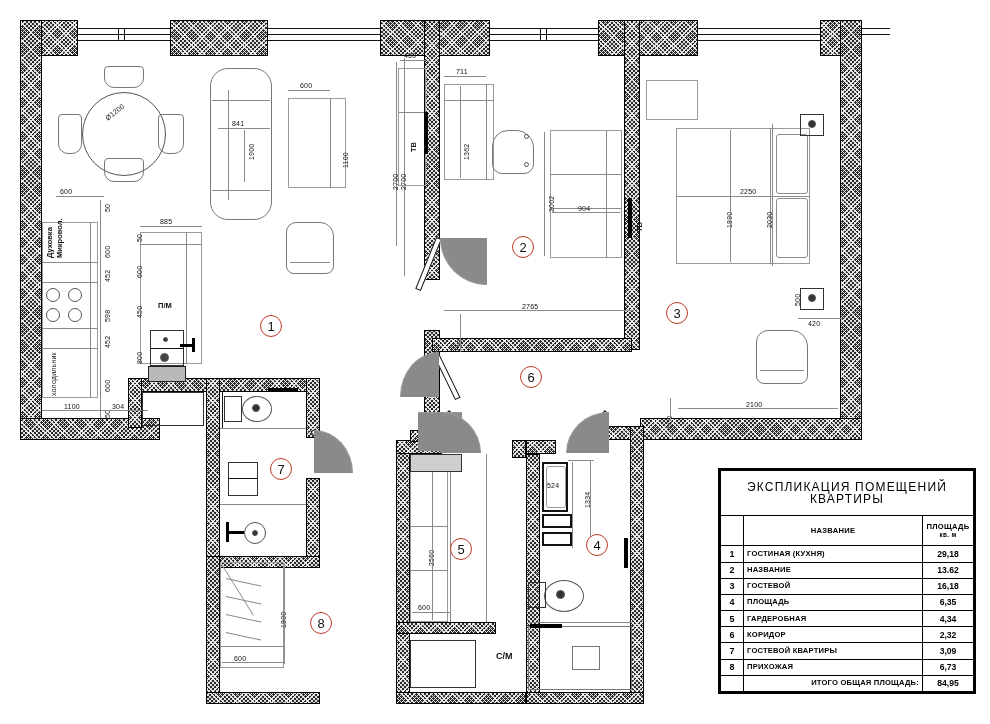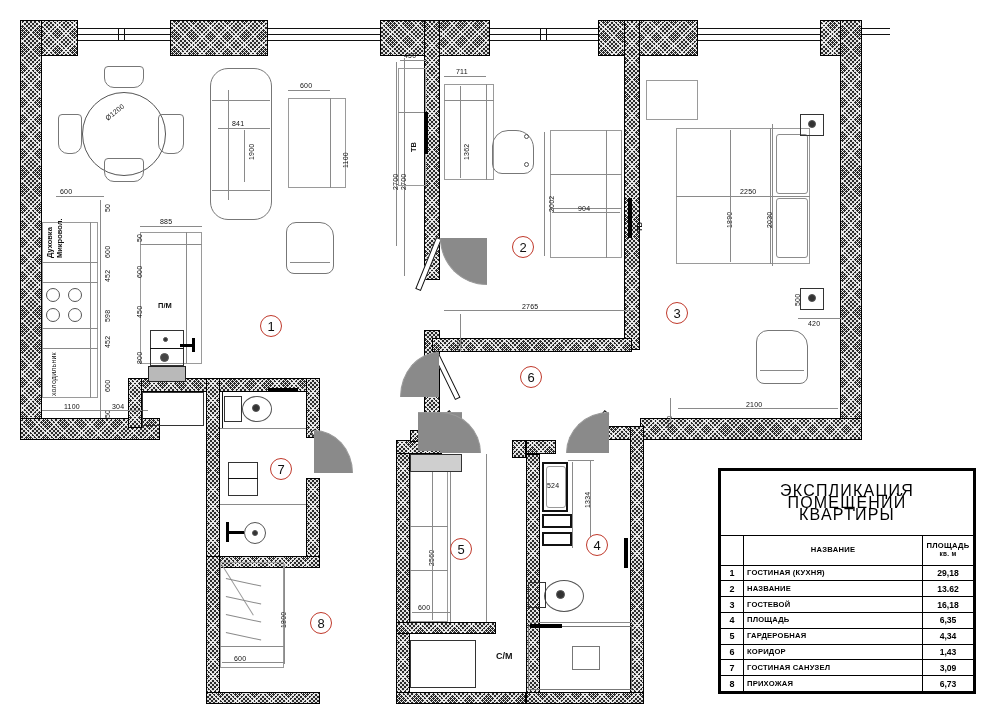--- a/index.html
+++ b/index.html
@@ -45,21 +45,21 @@
   .sofa{position:absolute;border:1px solid #777;border-radius:18px;box-sizing:border-box;}
   .chairb{position:absolute;border:1px solid #777;border-radius:4px 4px 10px 10px;box-sizing:border-box;}
   .bedpillow{position:absolute;border:1px solid #8c8c8c;border-radius:3px;box-sizing:border-box;}
 
   
   #exptable{position:absolute;left:718px;top:468px;width:258px;height:226px;
             border:2px solid #000;background:#fff;box-sizing:border-box;}
   #exptable table{border-collapse:collapse;width:100%;height:100%;
                   font-size:7.6px;line-height:8px;}
   #exptable td,#exptable th{border:1px solid #000;padding:0 3px;}
-  .t-title{text-align:center;font-size:16px;line-height:12px;letter-spacing:1.2px;
+  .t-title{text-align:center;font-size:12px;line-height:12px;letter-spacing:1.2px;
            font-weight:normal;padding:3px 2px;}
   .t-head{text-align:center;font-weight:bold;font-size:7.6px;letter-spacing:.3px;}
   .t-num{width:16px;text-align:center;font-weight:bold;font-size:9px;}
   .t-name{font-weight:bold;letter-spacing:.2px;}
   .t-area{width:44px;text-align:center;font-weight:bold;font-size:8.6px;}
   .t-total{text-align:right;font-weight:bold;letter-spacing:.2px;padding-right:4px;}
 </style>
 </head>
 <body>
 
@@ -423,29 +423,34 @@
         <td class="t-area">6,35</td>
       </tr>
       <tr>
         <td class="t-num">5</td>
         <td class="t-name">ГАРДЕРОБНАЯ</td>
         <td class="t-area">4,34</td>
       </tr>
       <tr>
         <td class="t-num">6</td>
         <td class="t-name">КОРИДОР</td>
-        <td class="t-area">1,43</td>
+        <td class="t-area">2,32</td>
       </tr>
       <tr>
         <td class="t-num">7</td>
-        <td class="t-name">ГОСТИНАЯ САНУЗЕЛ</td>
+        <td class="t-name">ГОСТЕВОЙ КВАРТИРЫ</td>
         <td class="t-area">3,09</td>
       </tr>
       <tr>
         <td class="t-num">8</td>
         <td class="t-name">ПРИХОЖАЯ</td>
         <td class="t-area">6,73</td>
       </tr>
+      <tr>
+        <td class="t-num"></td>
+        <td class="t-total">ИТОГО ОБЩАЯ ПЛОЩАДЬ:</td>
+        <td class="t-area">84,95</td>
+      </tr>
     </tbody>
       </table>
   </div>
 
 </div>
 
 </body></html>

